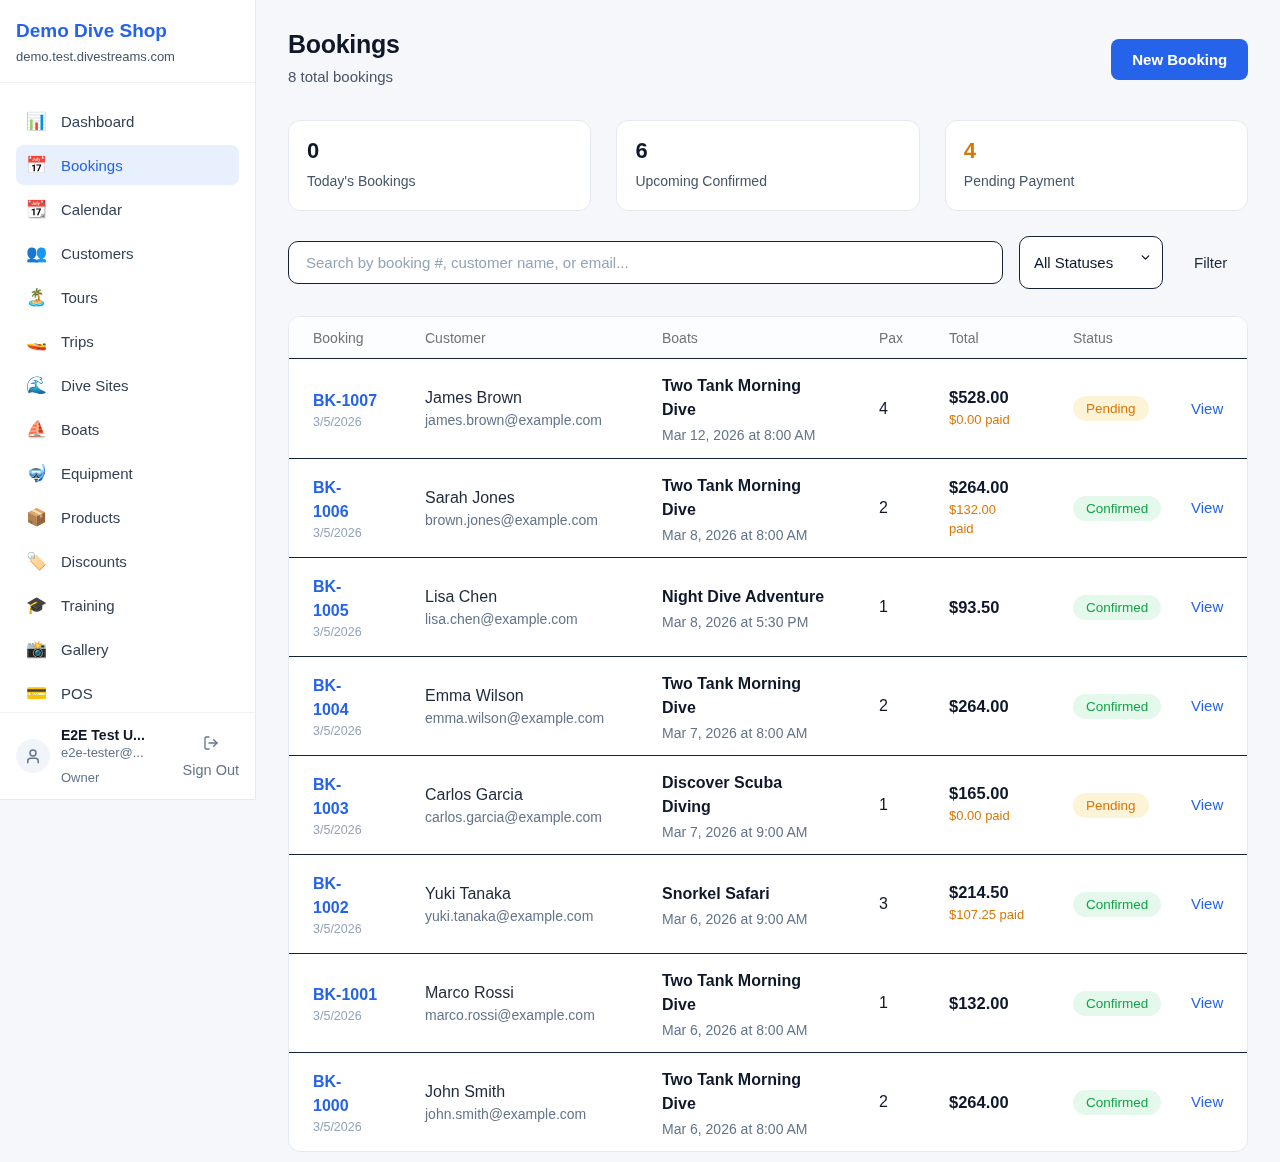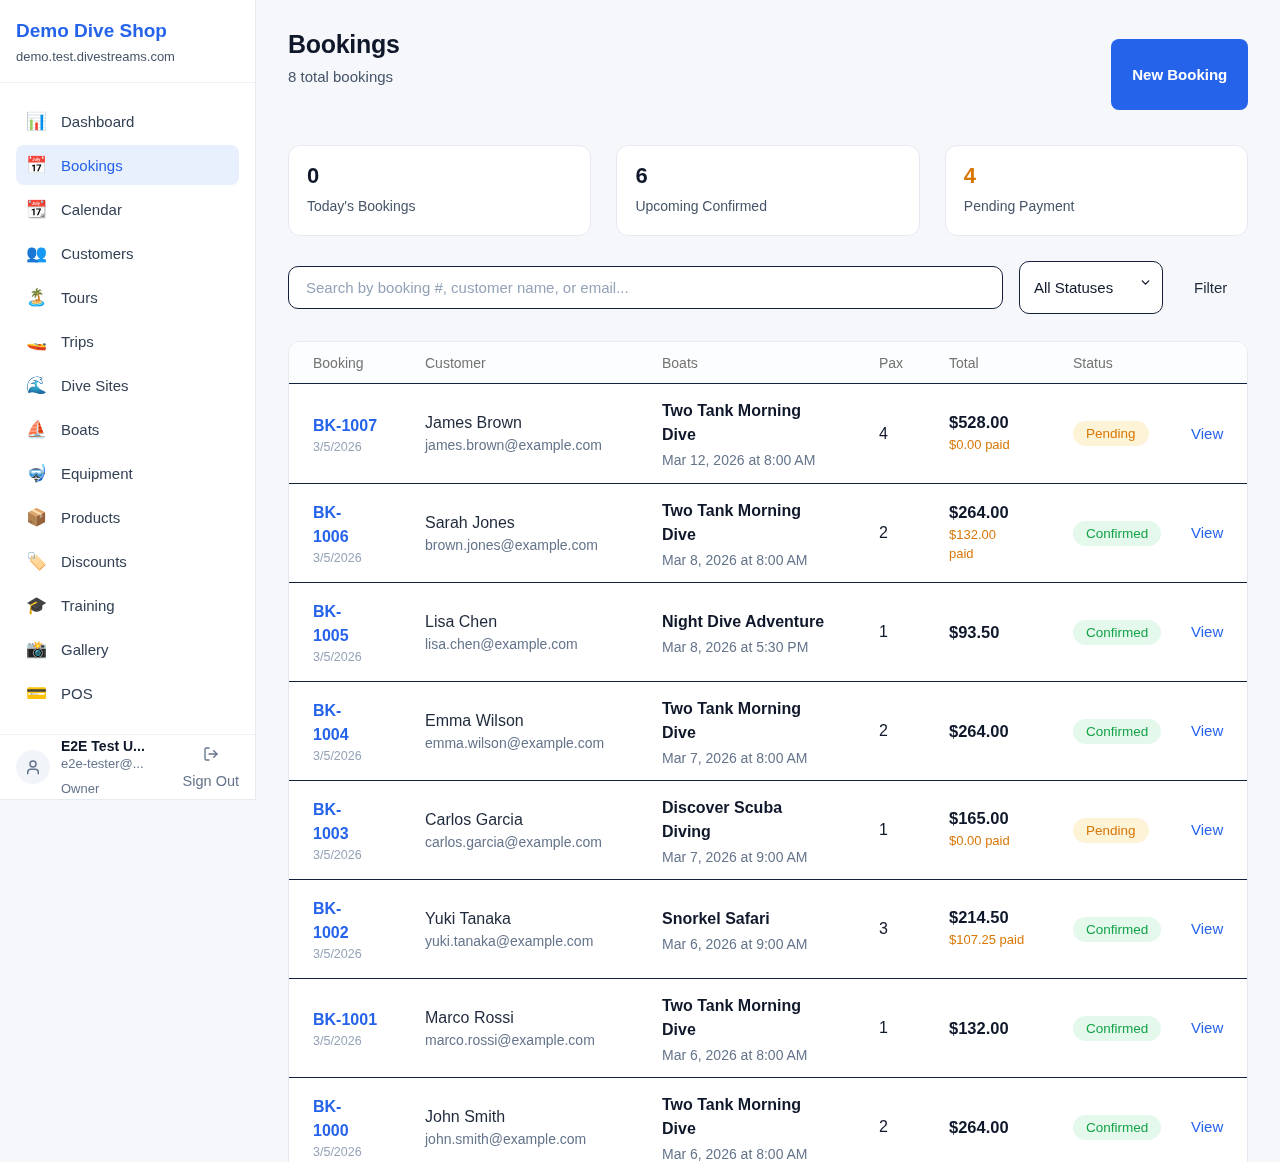--- a/index.html
+++ b/index.html
@@ -8,36 +8,36 @@
 
   
   .sidebar { width:256px; height:800px; background:#ffffff; border-right:1px solid #e7ebf0; border-bottom:1px solid #e7ebf0; display:flex; flex-direction:column; flex:0 0 256px; }
   .sidebar-header { padding:20px 16px 18px; border-bottom:1px solid #eef1f5; }
   .shop-name { font-size:19px; font-weight:700; color:#2563eb; }
   .shop-domain { font-size:13px; color:#475569; margin-top:7px; }
   .nav { padding:18px 16px 8px; flex:1; overflow:hidden; }
   .nav-item { display:flex; align-items:center; gap:13px; height:40px; padding:0 10px; border-radius:8px; font-size:15px; color:#334155; margin-bottom:4px; cursor:pointer; }
   .nav-item[data-active="true"] { background:#e8effd; color:#2563eb; }
   .nav-icon { font-size:17px; width:22px; text-align:center; }
-  .user-row { border-top:1px solid #eef1f5; padding:3px 16px; display:flex; align-items:center; gap:11px; }
+  .user-row { border-top:1px solid #eef1f5; padding:14px 16px; display:flex; align-items:center; gap:11px; }
   .avatar { width:34px; height:34px; border-radius:50%; background:#f1f5f9; display:flex; align-items:center; justify-content:center; color:#64748b; flex:0 0 34px; }
   .avatar svg { width:18px; height:18px; }
   .user-info { flex:1; min-width:0; }
   .user-name { font-size:14px; font-weight:700; color:#0f172a; white-space:nowrap; }
   .user-email { font-size:13px; color:#64748b; margin-top:2px; white-space:nowrap; }
   .user-role { font-size:13px; color:#64748b; margin-top:10px; }
   .signout { display:flex; align-items:center; gap:11px; color:#64748b; font-size:14.5px; background:none; border:none; font-family:inherit; cursor:pointer; white-space:nowrap;flex-direction:column; }
   .signout svg { width:16px; height:16px; }
 
   
   .main { flex:1; padding:30px 32px 0; }
   .header-row { display:flex; justify-content:space-between; align-items:flex-start; }
   .page-title { font-size:25px; font-weight:700; color:#0f172a; letter-spacing:-0.3px; }
   .page-subtitle { font-size:15px; color:#475569; margin-top:9px; }
-  .btn-primary { margin-top:9px; background:#2563eb; color:#fff; border:none; border-radius:8px; padding:27px 21px; font-size:15px; font-weight:600; font-family:inherit; cursor:pointer; }
+  .btn-primary { margin-top:9px; background:#2563eb; color:#fff; border:none; border-radius:8px; padding:12px 21px; font-size:15px; font-weight:600; font-family:inherit; cursor:pointer; }
 
   .stats { display:flex; gap:25px; margin-top:35px; }
   .stat-card { flex:1; background:#fff; border:1px solid #e5e9f0; border-radius:12px; padding:17px 18px 21px; }
   .stat-value { font-size:22px; font-weight:700; color:#0f172a; }
   .stat-value[data-accent="orange"] { color:#d97706; }
   .stat-label { font-size:14px; color:#475569; margin-top:9px; }
 
   .filter-row { display:flex; align-items:center; margin-top:25px; }
   .search-input { width:715px; height:43px; border:1px solid #14213a; border-radius:10px; padding:0 17px; font-size:15px; color:#0f172a; background:#fff; font-family:inherit; outline:none; }
   .search-input::placeholder { color:#94a3b8; }

